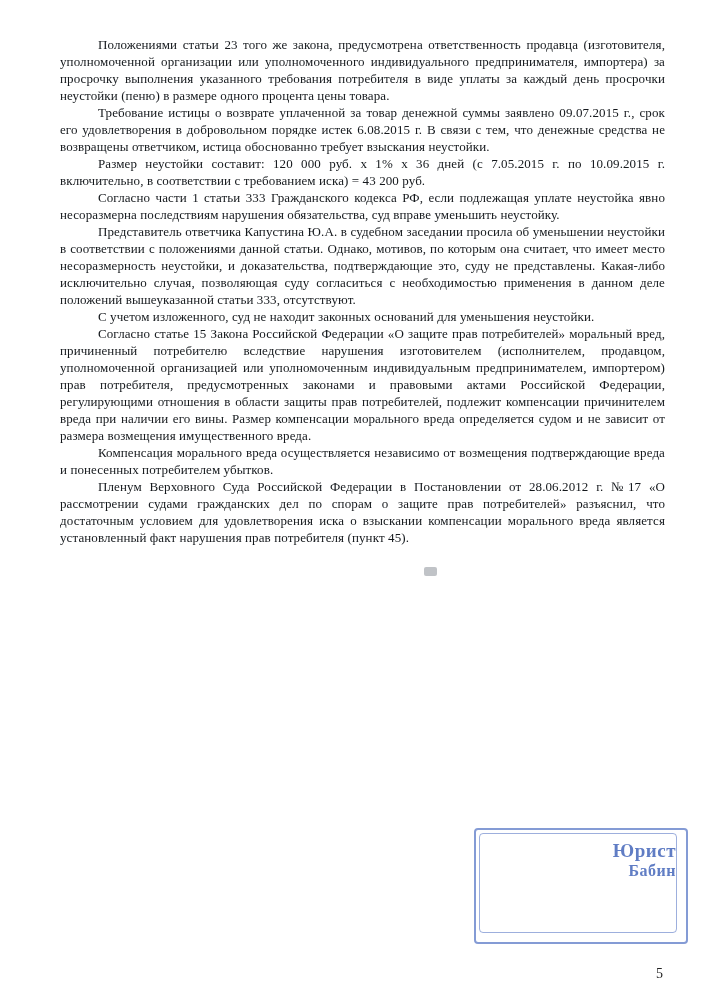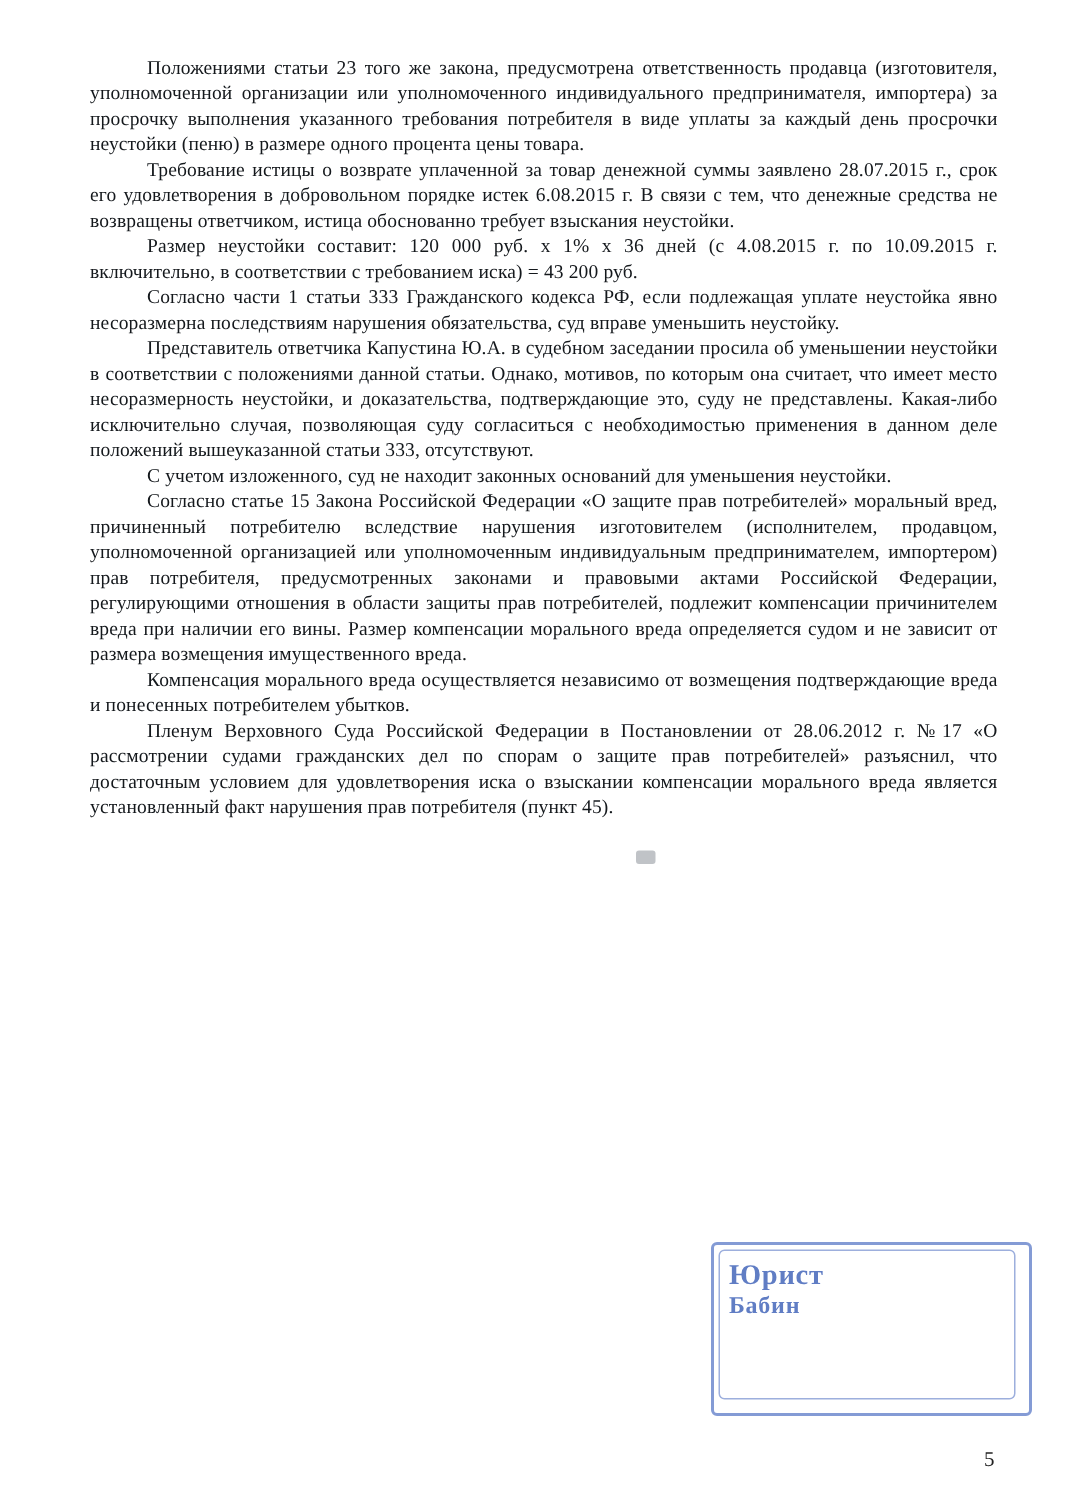--- a/index.html
+++ b/index.html
@@ -48,20 +48,21 @@
   }
   
   .stamp {
     position: absolute;
     left: 474px;
     top: 828px;
     width: 210px;
     height: 112px;
     z-index: 3;
     pointer-events: none;
+    text-align: right;
   }
   .stamp .frame {
     position: absolute;
     left: 0; top: 0;
     width: 100%;
     height: 100%;
     border: 2px solid #5b79c7;
     border-radius: 4px;
     opacity: 0.75;
   }
@@ -98,22 +99,22 @@
     z-index: 4;
   }
 </style>
 </head>
 <body>
 
 <div class="page">
 
   <div class="doc-body">
     <p class="para">Положениями статьи 23 того же закона, предусмотрена ответственность продавца (изготовителя, уполномоченной организации или уполномоченного индивидуального предпринимателя, импортера) за просрочку выполнения указанного требования потребителя в виде уплаты  за каждый день просрочки неустойки (пеню) в размере одного процента цены товара.</p>
-    <p class="para">Требование истицы о возврате уплаченной за товар денежной суммы заявлено 28.07.2015 г., срок его удовлетворения в добровольном порядке истек 6.08.2015 г. В связи с тем, что денежные средства не возвращены ответчиком, истица обоснованно требует взыскания неустойки.</p>
-    <p class="para">Размер неустойки составит: 120 000 руб. х 1% х 36 дней (с 4.08.2015 г. по 10.09.2015 г. включительно, в соответствии с требованием иска)   =   43 200 руб.</p>
+    <p class="para">Требование истицы о возврате уплаченной за товар денежной суммы заявлено 09.07.2015 г., срок его удовлетворения в добровольном порядке истек 6.08.2015 г. В связи с тем, что денежные средства не возвращены ответчиком, истица обоснованно требует взыскания неустойки.</p>
+    <p class="para">Размер неустойки составит: 120 000 руб. х 1% х 36 дней (с 7.05.2015 г. по 10.09.2015 г. включительно, в соответствии с требованием иска)   =   43 200 руб.</p>
     <p class="para">Согласно части 1 статьи 333 Гражданского кодекса РФ, если подлежащая уплате неустойка явно несоразмерна последствиям нарушения обязательства, суд вправе уменьшить неустойку.</p>
     <p class="para">Представитель ответчика Капустина Ю.А.  в  судебном заседании просила об уменьшении неустойки в соответствии с положениями данной статьи. Однако, мотивов, по которым она считает, что имеет место несоразмерность неустойки, и доказательства, подтверждающие это,  суду не представлены.  Какая-либо исключительно случая, позволяющая суду согласиться с необходимостью применения в данном деле положений вышеуказанной статьи 333, отсутствуют.</p>
     <p class="para">С учетом изложенного,  суд не находит законных оснований для уменьшения неустойки.</p>
     <p class="para">Согласно статье 15 Закона Российской Федерации «О защите прав потребителей»  моральный вред, причиненный потребителю вследствие нарушения изготовителем (исполнителем, продавцом, уполномоченной организацией или уполномоченным индивидуальным предпринимателем, импортером) прав потребителя, предусмотренных законами и правовыми актами Российской Федерации, регулирующими отношения в области защиты прав потребителей, подлежит компенсации причинителем вреда при наличии его вины. Размер компенсации морального вреда определяется судом и не зависит от размера возмещения имущественного вреда.</p>
     <p class="para">Компенсация морального вреда осуществляется независимо от возмещения подтверждающие вреда и понесенных потребителем убытков.</p>
     <p class="para">Пленум Верховного Суда Российской Федерации в Постановлении от 28.06.2012 г. №17 «О рассмотрении судами гражданских дел по спорам о защите прав потребителей» разъяснил, что достаточным условием для удовлетворения иска о взыскании компенсации морального вреда является установленный факт нарушения прав потребителя (пункт 45).</p>
 
   </div>
 
   <div class="cursor-artifact"></div>

